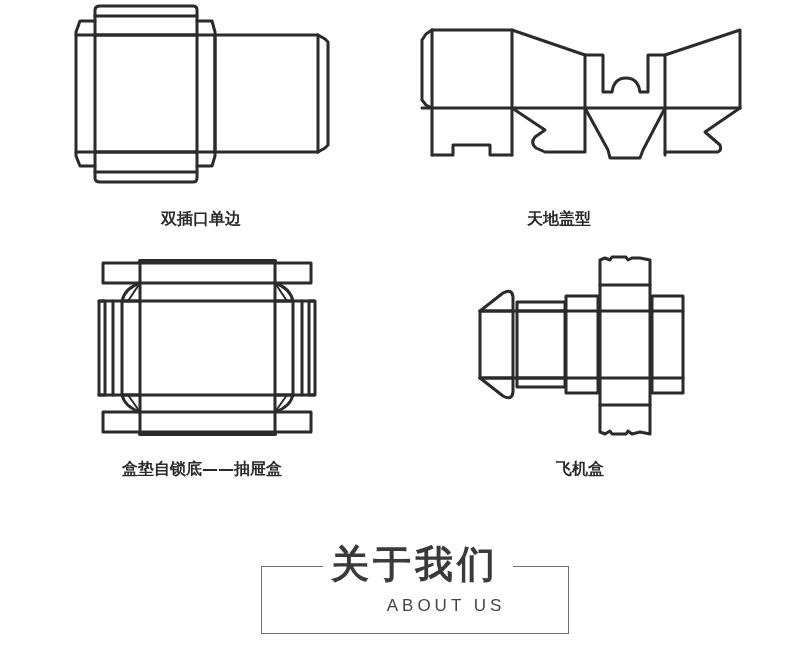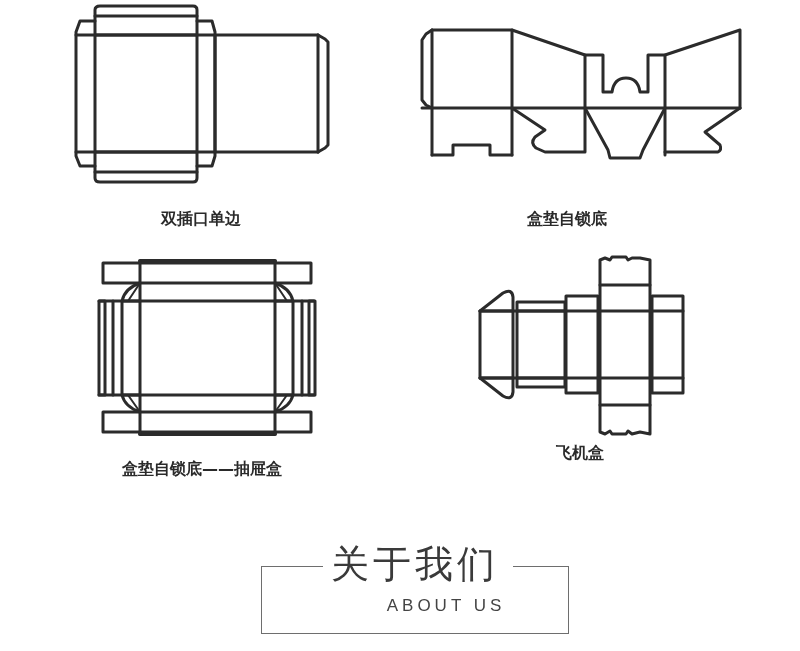--- a/index.html
+++ b/index.html
@@ -9,21 +9,21 @@
     position: absolute; font-family: "DejaVu Sans", sans-serif; font-weight: bold;
     font-size: 16px; color: #2a2a2a; white-space: nowrap; letter-spacing: 0px;
   }
   .about-box {
     position: absolute; left: 261px; top: 566px; width: 306px; height: 67px;
     border-left: 1.5px solid #6e6e6e; border-right: 1.5px solid #6e6e6e; border-bottom: 1.5px solid #6e6e6e;
   }
   .about-line { position: absolute; top: 566px; height: 0; border-top: 1.5px solid #6e6e6e; }
   .about-title {
     position: absolute; left: 325px; top: 541px; width: 180px; text-align: center;
-    font-family: "DejaVu Sans", sans-serif; font-size: 38px; font-weight: normal; color: #3a3a3a;
+    font-family: "DejaVu Sans", sans-serif; font-size: 38px; font-weight: bold; color: #3a3a3a;
     letter-spacing: 4px; background: #fff; line-height: 46px;
   }
   .about-sub {
     position: absolute; left: 261px; top: 596px; width: 370px; text-align: center;
     font-family: "Liberation Sans", sans-serif; font-size: 17px; color: #444;
     letter-spacing: 4px;
   }
 </style>
 </head>
 <body>
@@ -127,21 +127,21 @@
 
       <rect x="652" y="296" width="31" height="97"></rect>
 
       <line x1="480" y1="311" x2="683" y2="311"></line>
       <line x1="480" y1="378" x2="683" y2="378"></line>
     </g>
   </g>
 </svg>
 
 <div class="caption" style="left:161px; top:209px;font-family:Liberation Serif, serif;">双插口单边</div>
-<div class="caption" style="left:527px; top:209px;">盒垫自锁底</div>
+<div class="caption" style="left:527px; top:209px;">天地盖型</div>
 <div class="caption" style="left:122px; top:459px;">盒垫自锁底——抽屉盒</div>
-<div class="caption" style="left:556px; top:443px;">飞机盒</div>
+<div class="caption" style="left:556px; top:459px;">飞机盒</div>
 
 <div class="about-line" style="left:261px; width:62px;"></div>
 <div class="about-line" style="left:513px; width:55px;"></div>
 <div class="about-box"></div>
 <div class="about-title">关于我们</div>
 <div class="about-sub">ABOUT US</div>
 
 </body></html>

